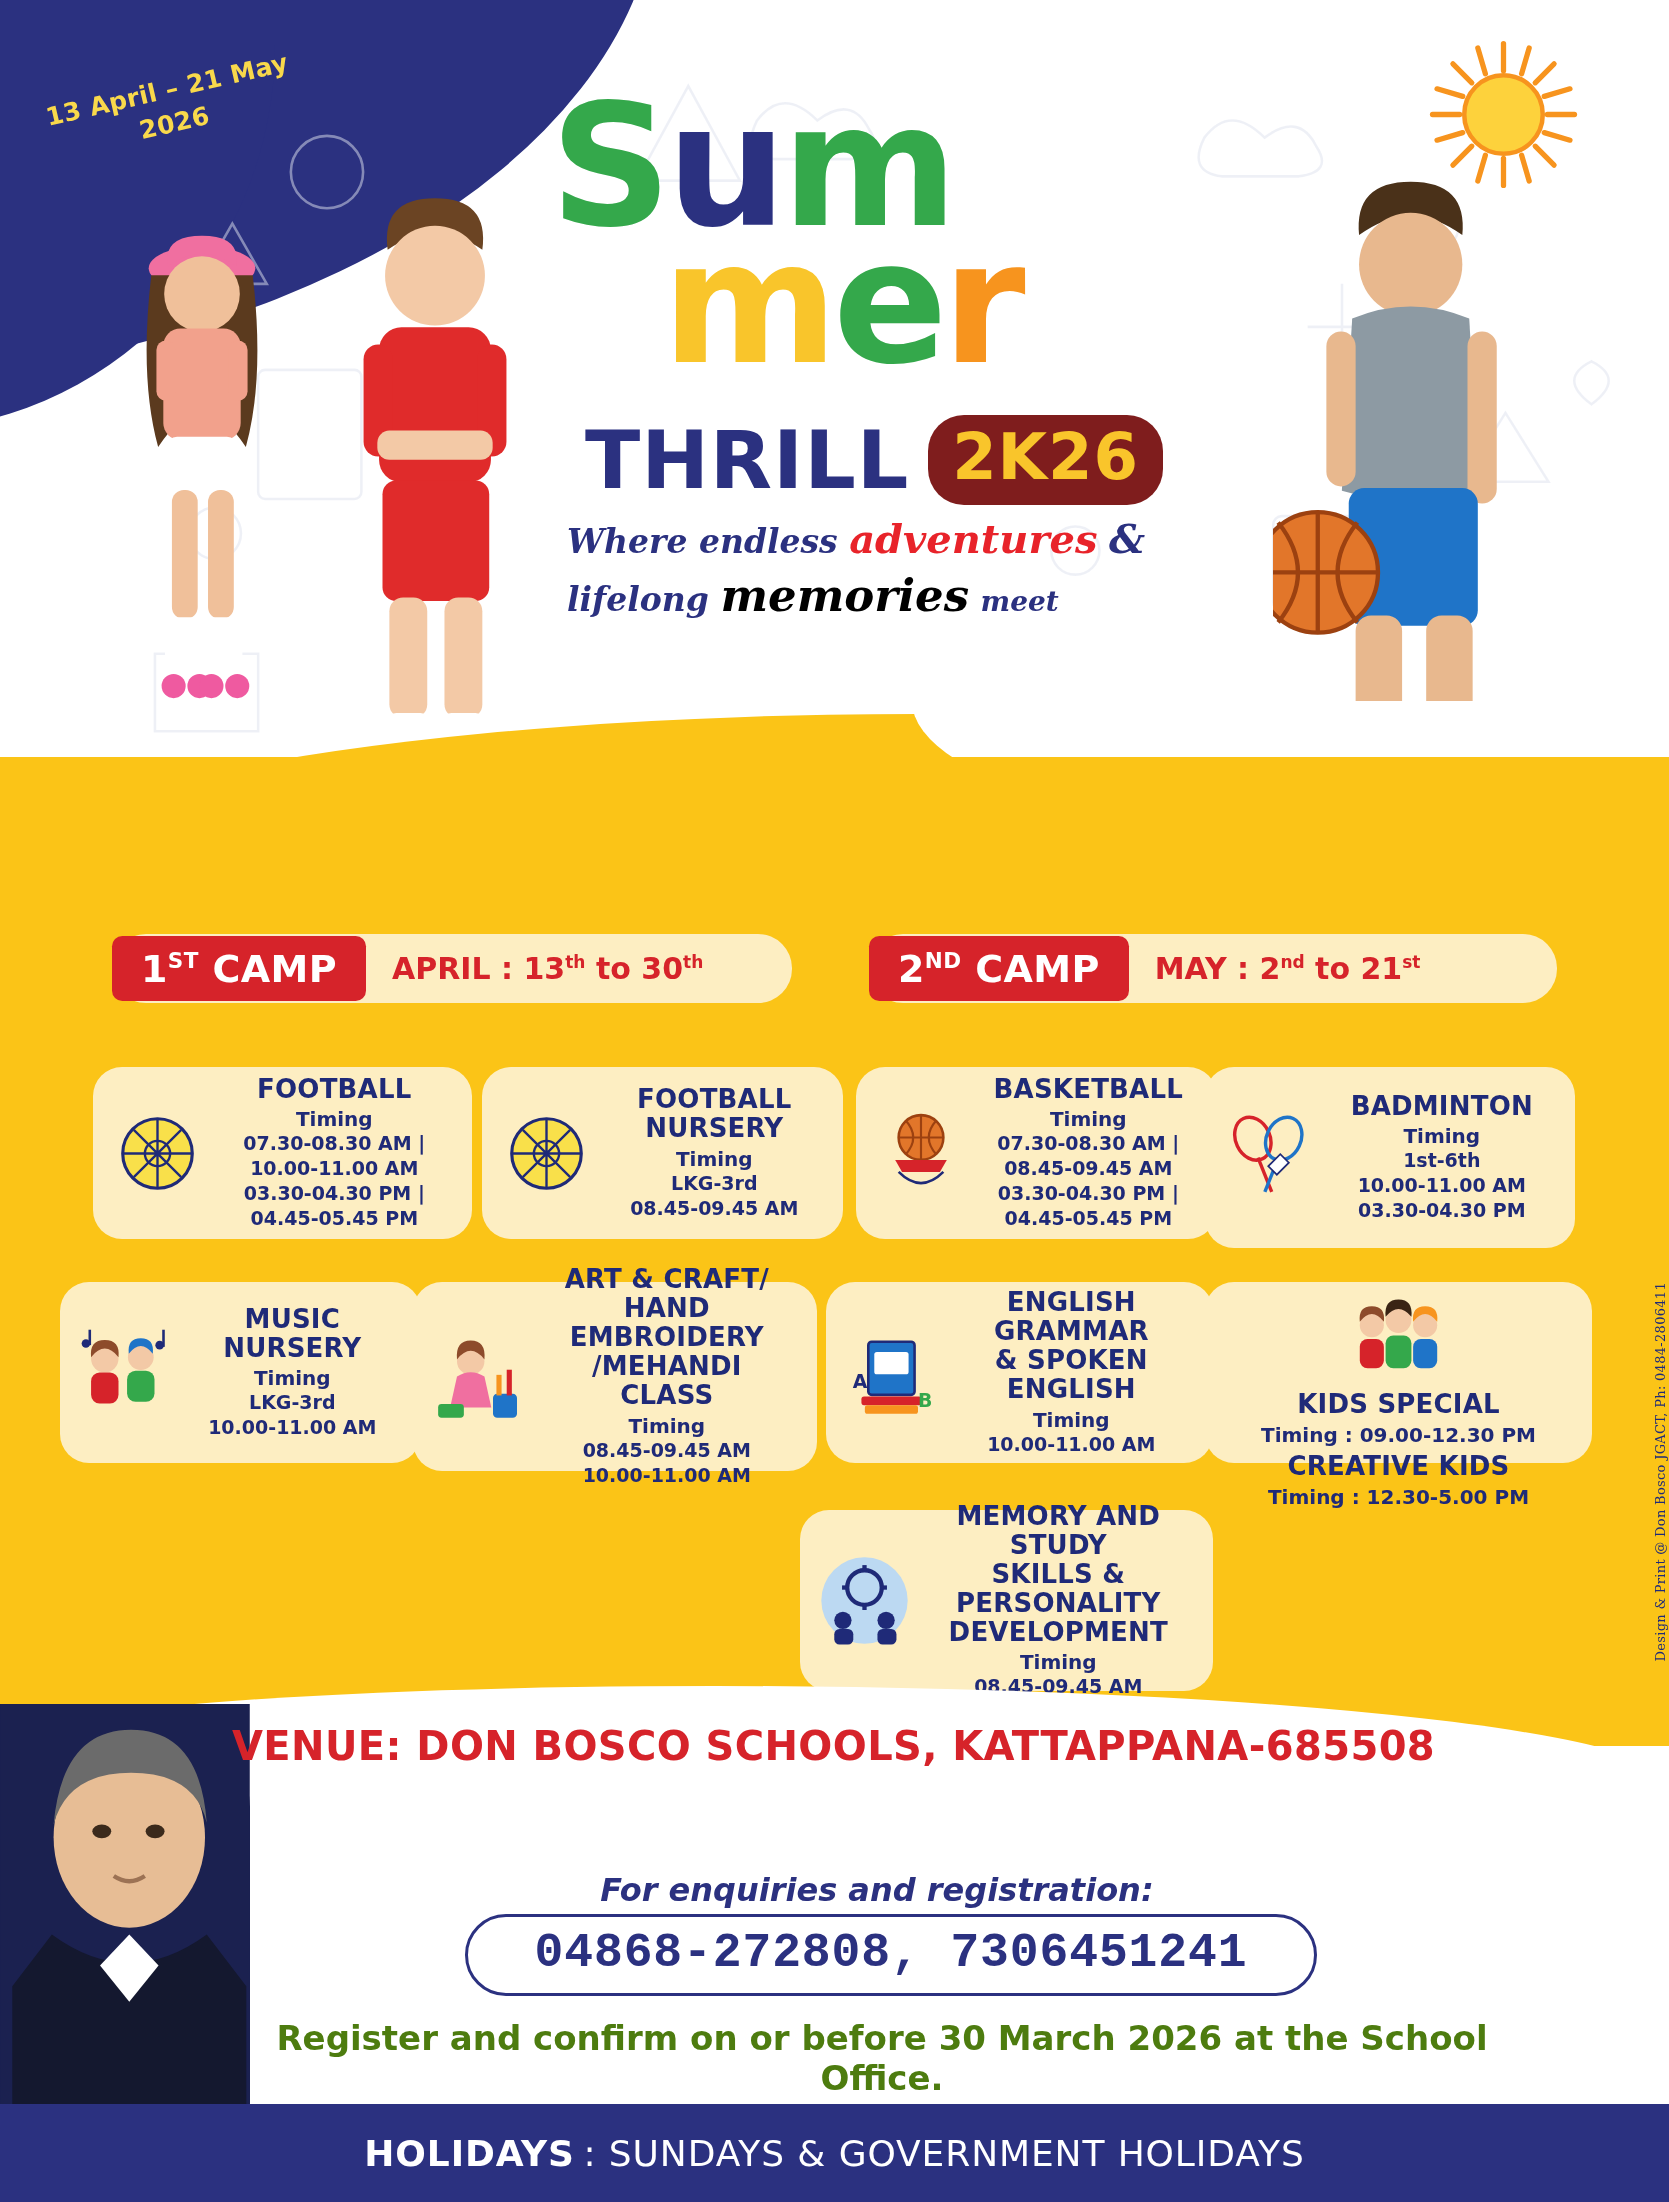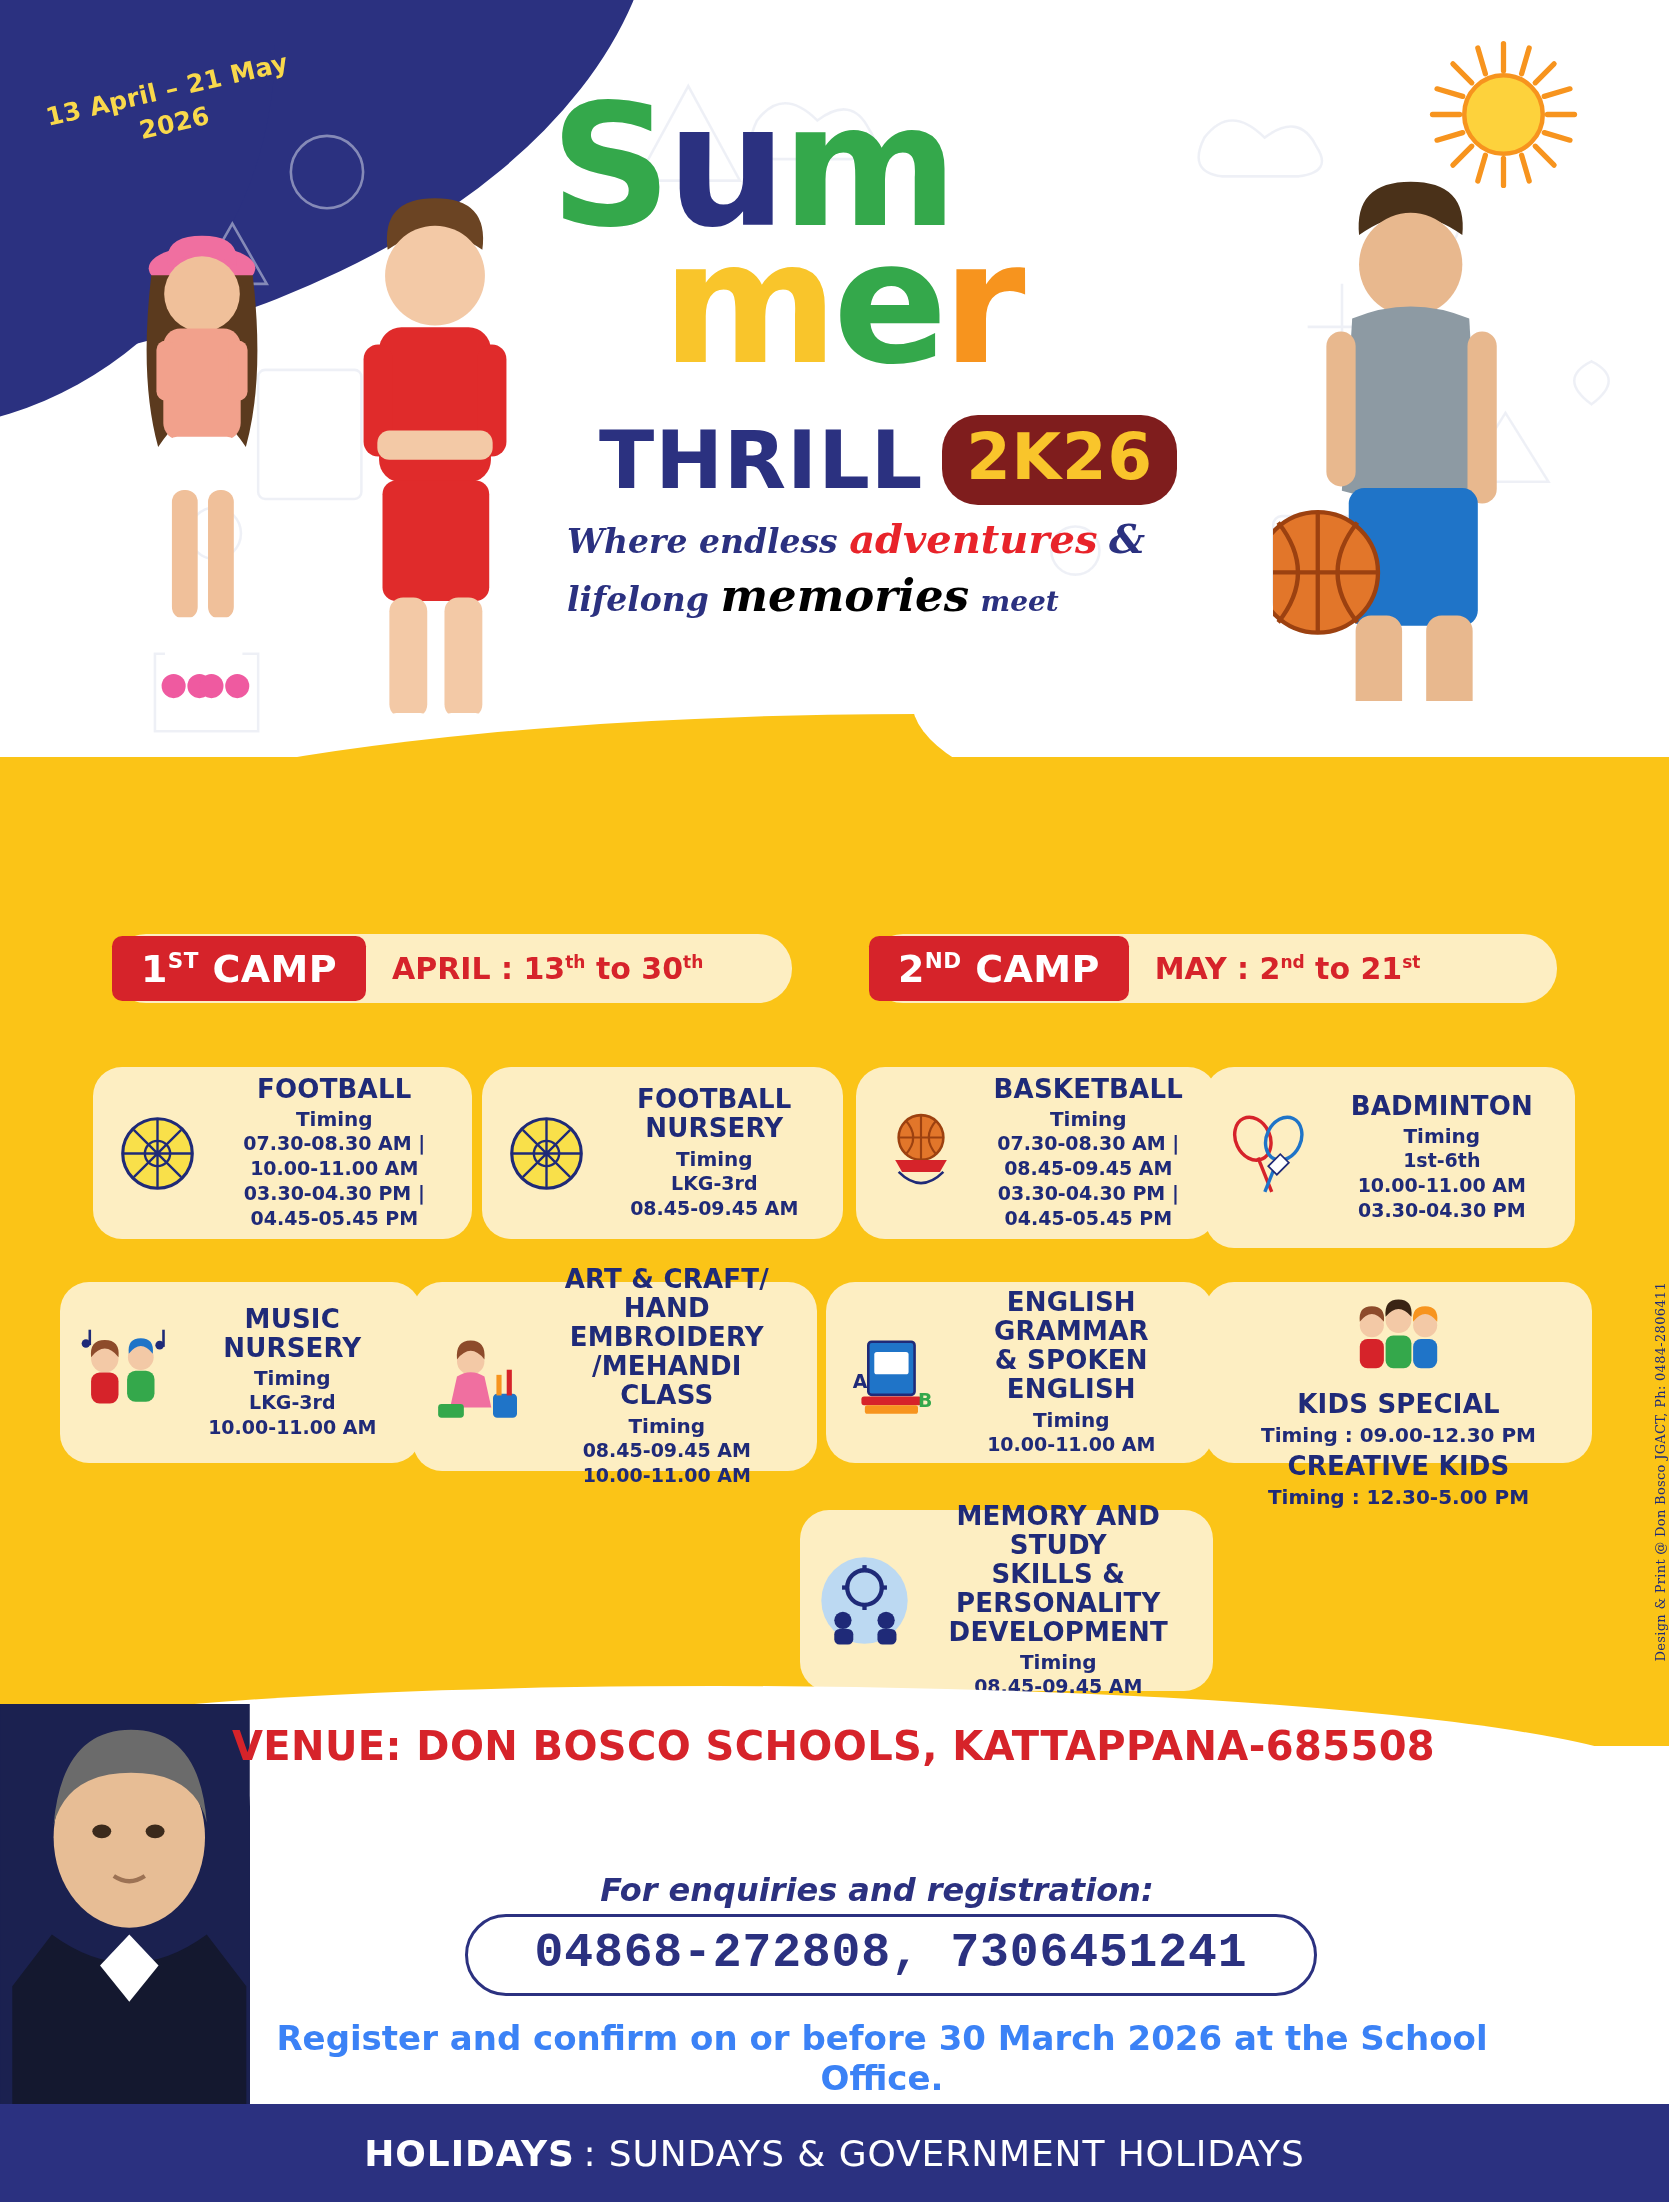--- a/index.html
+++ b/index.html
@@ -99,21 +99,20 @@
   .l-blue  { color: #2b3180; }
   .l-yellow{ color: #f9c52b; }
   .l-orange{ color: #f7941e; }
 
   .thrill-row {
     position: absolute;
     left: 52px; top: 340px;
     display: flex;
     align-items: center;
     gap: 19px;
-    margin-left: 14px;
   }
   .thrill-text {
     font-family: "DejaVu Sans", sans-serif;
     font-weight: 700;
     font-size: 81px;
     color: #2b3180;
     letter-spacing: 0.9px;
   }
   .thrill-badge {
     background: #7f1d1d;
@@ -311,21 +310,21 @@
     font-family: Liberation Mono, monospace;
     font-weight: 800;
     font-size: 48px;
     letter-spacing: 0.9px;
   }
   .register-note {
     position: absolute;
     left: 258px; top: 2018px;
     width: 1248px;
     text-align: center;
-    color: #3b82f6;
+    color: #4d7c0f;
     font-family: "DejaVu Sans", sans-serif;
     font-weight: 700;
     font-size: 34px;
   }
 
   
   .founder-strip {
     position: absolute;
     left: 0; top: 1704px;
     width: 250px; height: 499px;

